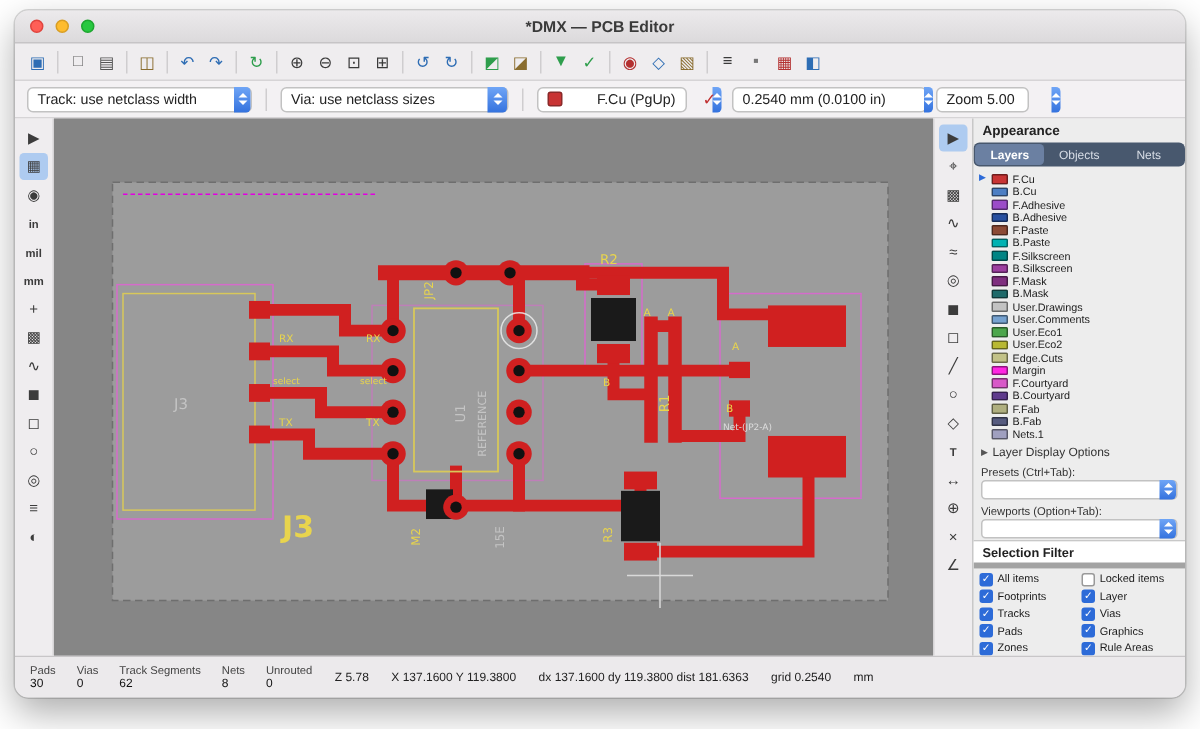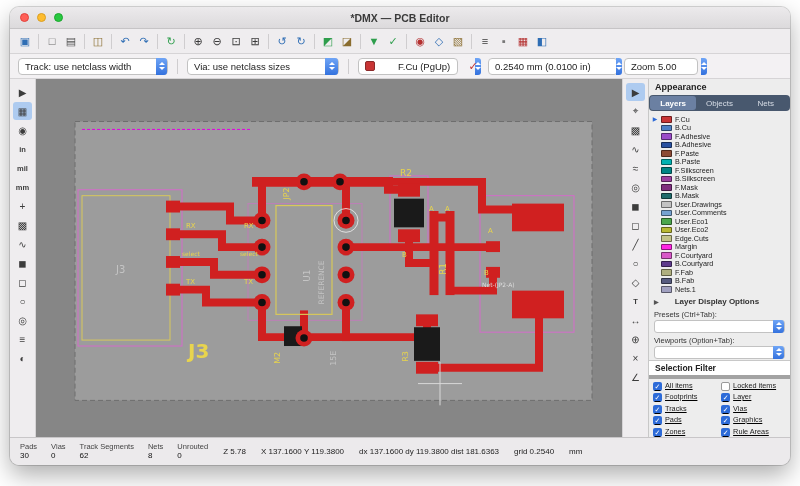--- a/index.html
+++ b/index.html
@@ -59,32 +59,32 @@
                     flex-direction:column;overflow:hidden;flex:none;}
   .panel-title{font-size:9px;font-weight:700;color:#222;padding:3px 6px 1px;}
   .tabs{margin:2px 0;display:flex;background:#48586E;border-radius:4px;padding:1px;height:16px;flex:none;}
   .tab{flex:1;display:flex;align-items:center;justify-content:center;color:#D7DDE6;font-size:8px;border-radius:3px;}
   .tab.active{background:#6B80A2;color:#fff;font-weight:700;}
   .layers-list{margin-top:2px;flex:none;}
   .layer-row{display:flex;align-items:center;height:8.5px;padding-left:3px;gap:3px;}
   .layer-arrow{width:6px;font-size:6px;color:#2D6BD8;line-height:1;text-align:center;flex:none;}
   .layer-swatch{width:11px;height:6.5px;border:1px solid rgba(0,0,0,.45);border-radius:1px;flex:none;}
   .layer-name{font-size:7.2px;color:#1c1c1c;line-height:1;}
-  .ldo-row{display:flex;align-items:center;gap:16px;padding:3px 5px 2px;font-weight:700;color:#333;font-size:8px;}
+  .ldo-row{display:flex;align-items:center;gap:3px;padding:3px 5px 2px;font-weight:400;color:#333;font-size:8px;}
   .disclosure{font-size:6px;color:#555;}
   .preset-block{padding:1px 5px;}
   .preset-label{font-size:7.5px;color:#333;margin:1px 0 1px;}
   .combo.small{height:13px;border-radius:3px;}
   .combo.small .arrows{width:11px;height:13px;}
 
   .selection-filter{border-top:1px solid #C8C8C8;margin-top:auto;}
   .sf-title{font-size:8.5px;font-weight:700;color:#222;padding:2px 6px;background:#ffffff;
             border-bottom:4px solid #a3a3a3;}
   .sf-grid{display:grid;grid-template-columns:1.05fr 1fr;padding:3px 4px 4px;row-gap:2.5px;}
-  .sf-item{display:flex;align-items:flex-start;gap:3px;text-decoration:underline;}
+  .sf-item{display:flex;align-items:center;gap:3px;}
   .checkbox{width:9px;height:9px;border-radius:2px;display:flex;align-items:center;justify-content:center;
             font-size:7px;color:#fff;flex:none;line-height:1;}
   .checkbox.on{background:#2D6BD8;}
   .checkbox.off{background:#fff;border:1px solid #9a9a9a;}
   .sf-label{font-size:7.3px;color:#1c1c1c;line-height:1;}
 
   
   .statusbar{height:28px;background:#ECEAEC;border-top:1px solid #C8C6C8;display:flex;
              align-items:center;padding:0 10px;gap:15px;overflow:hidden;}
   .counter{display:flex;flex-direction:column;line-height:1.25;flex:none;}
@@ -172,21 +172,21 @@
         </span>
     </div>
     <span class="tb-icon" id="apply-check-icon" style="color: rgb(192, 48, 48);">✓</span>
     <div class="combo" style="width:130px">
       <span class="txt">0.2540 mm (0.0100 in)</span>
       <span class="arrows">
           <i class="up"></i>
           <i class="down"></i>
         </span>
     </div>
-    <div class="combo" style="width:74px">
+    <div class="combo" style="width:62px">
       <span class="txt">Zoom 5.00</span>
       <span class="arrows">
           <i class="up"></i>
           <i class="down"></i>
         </span>
     </div>
   </div>
 
   <div class="main-row">
     <div class="tool-col left" id="left-toolbar">

